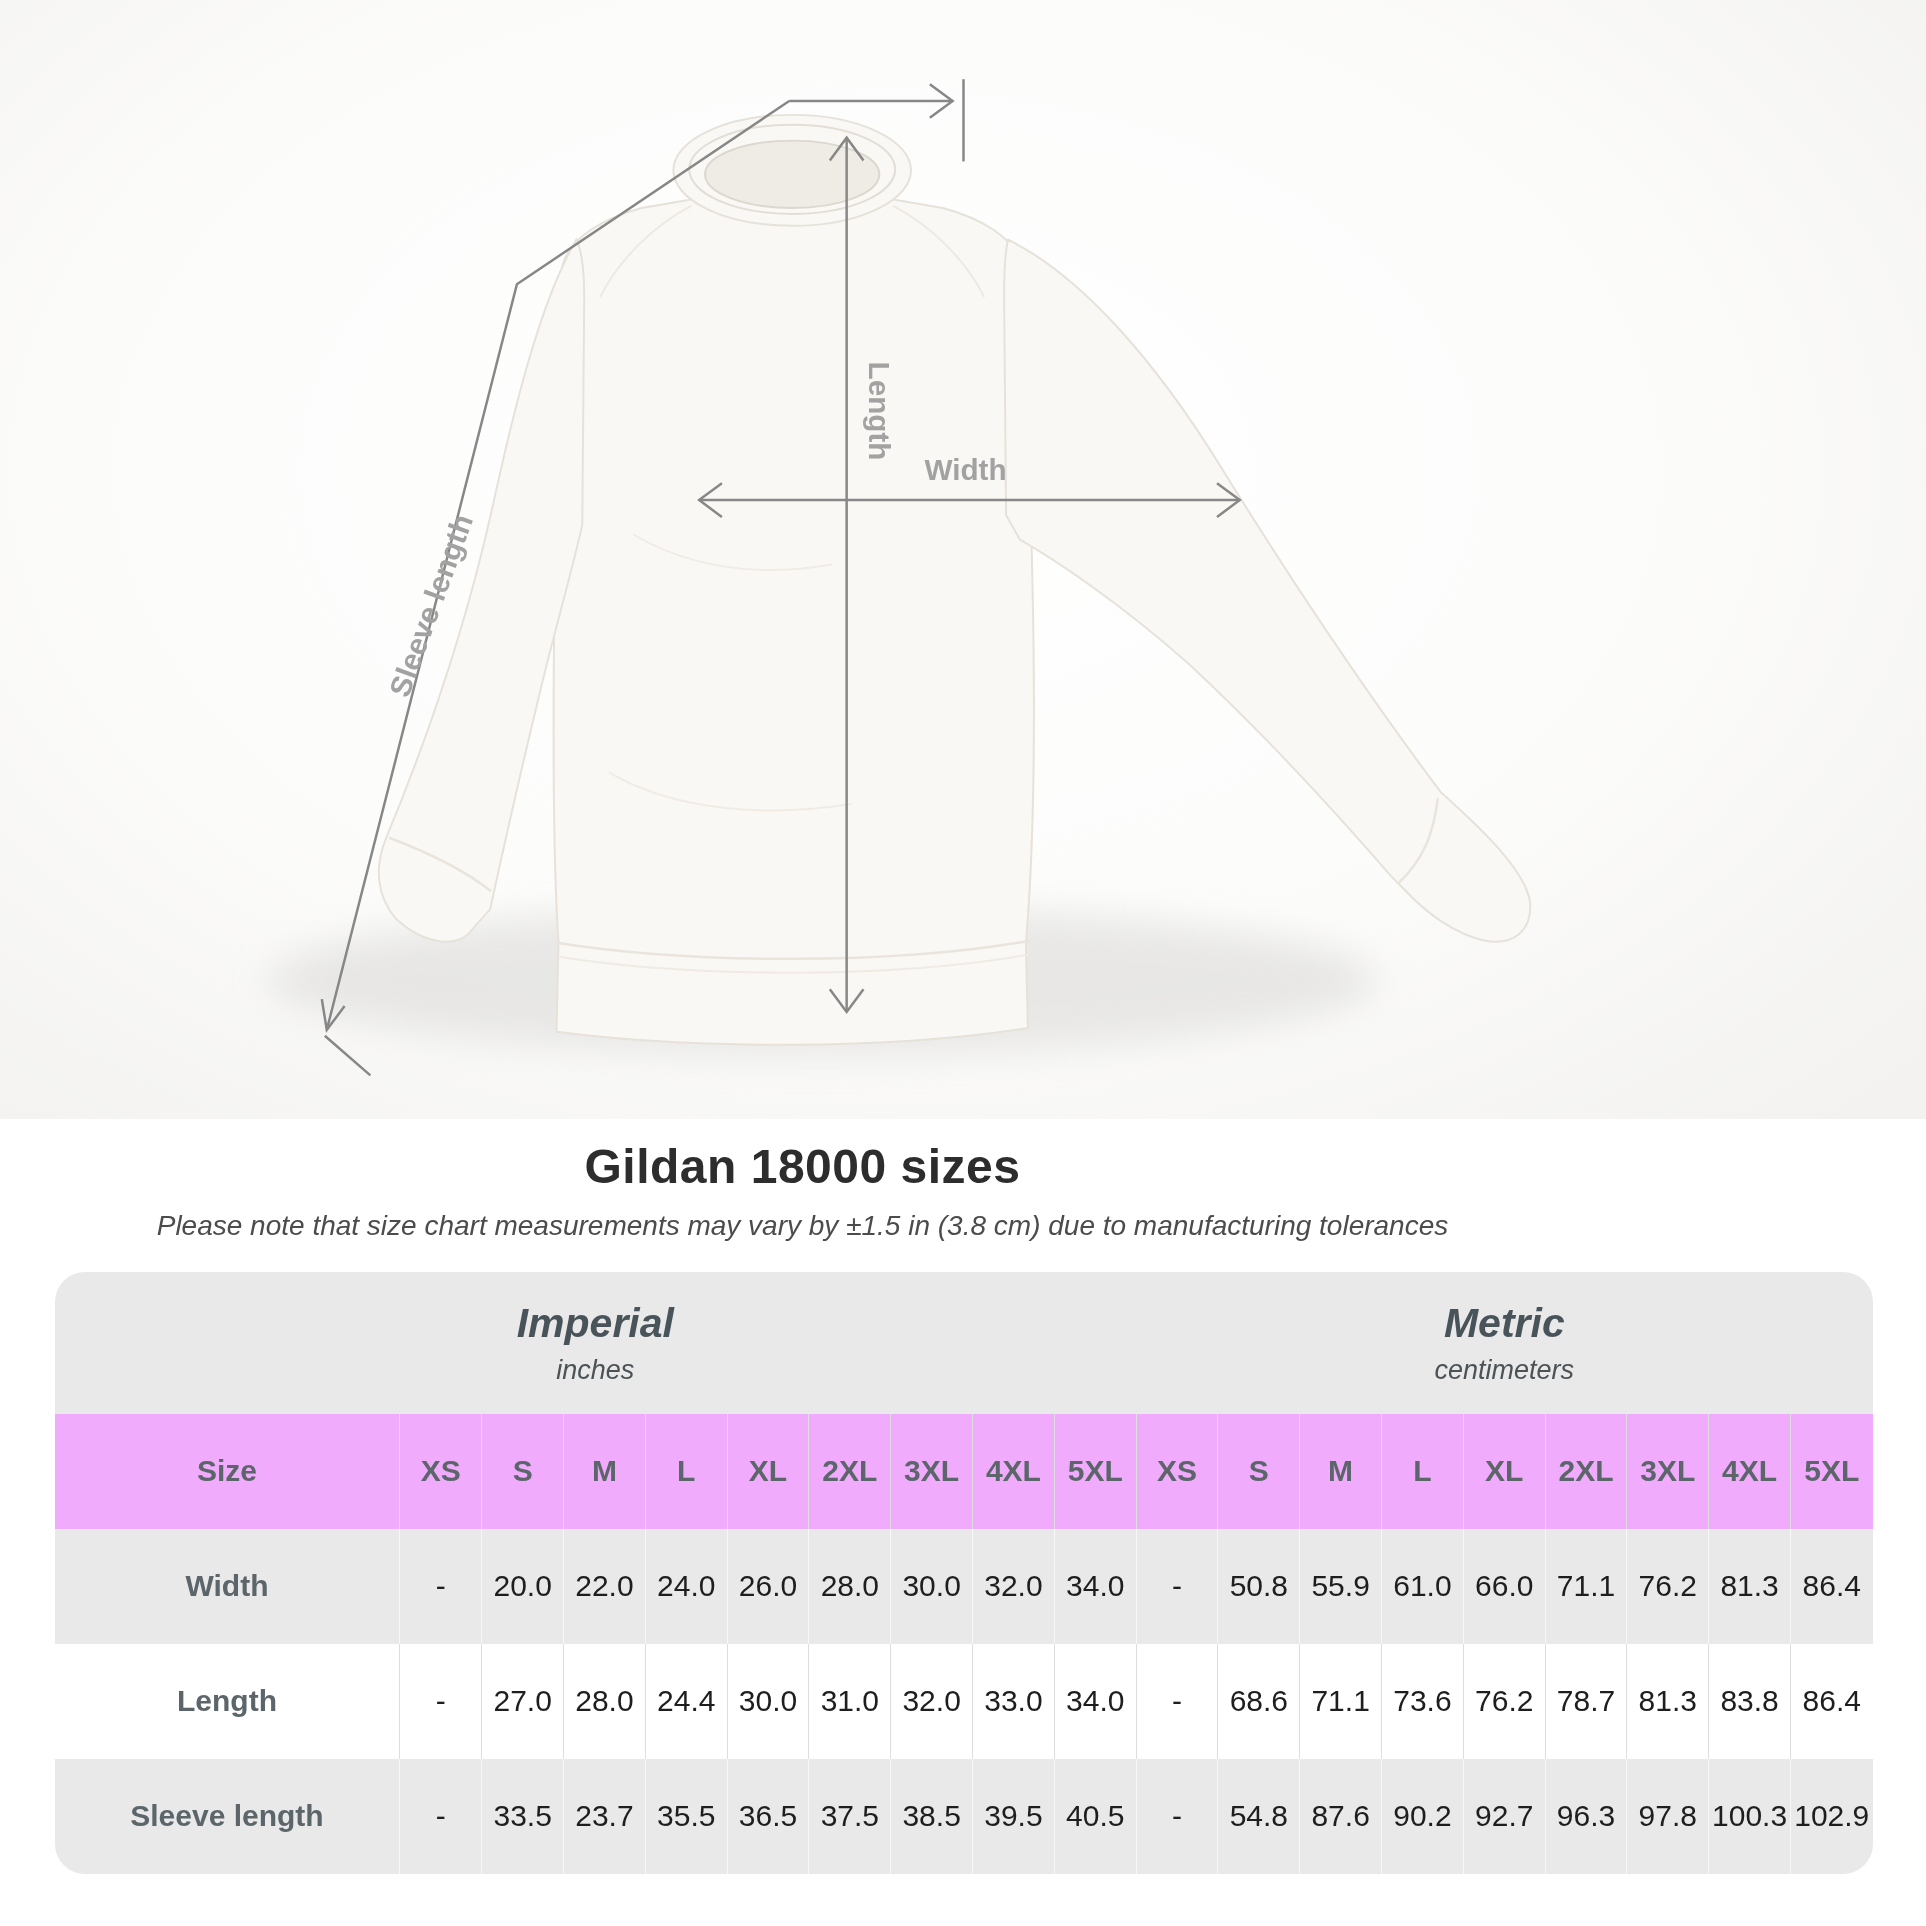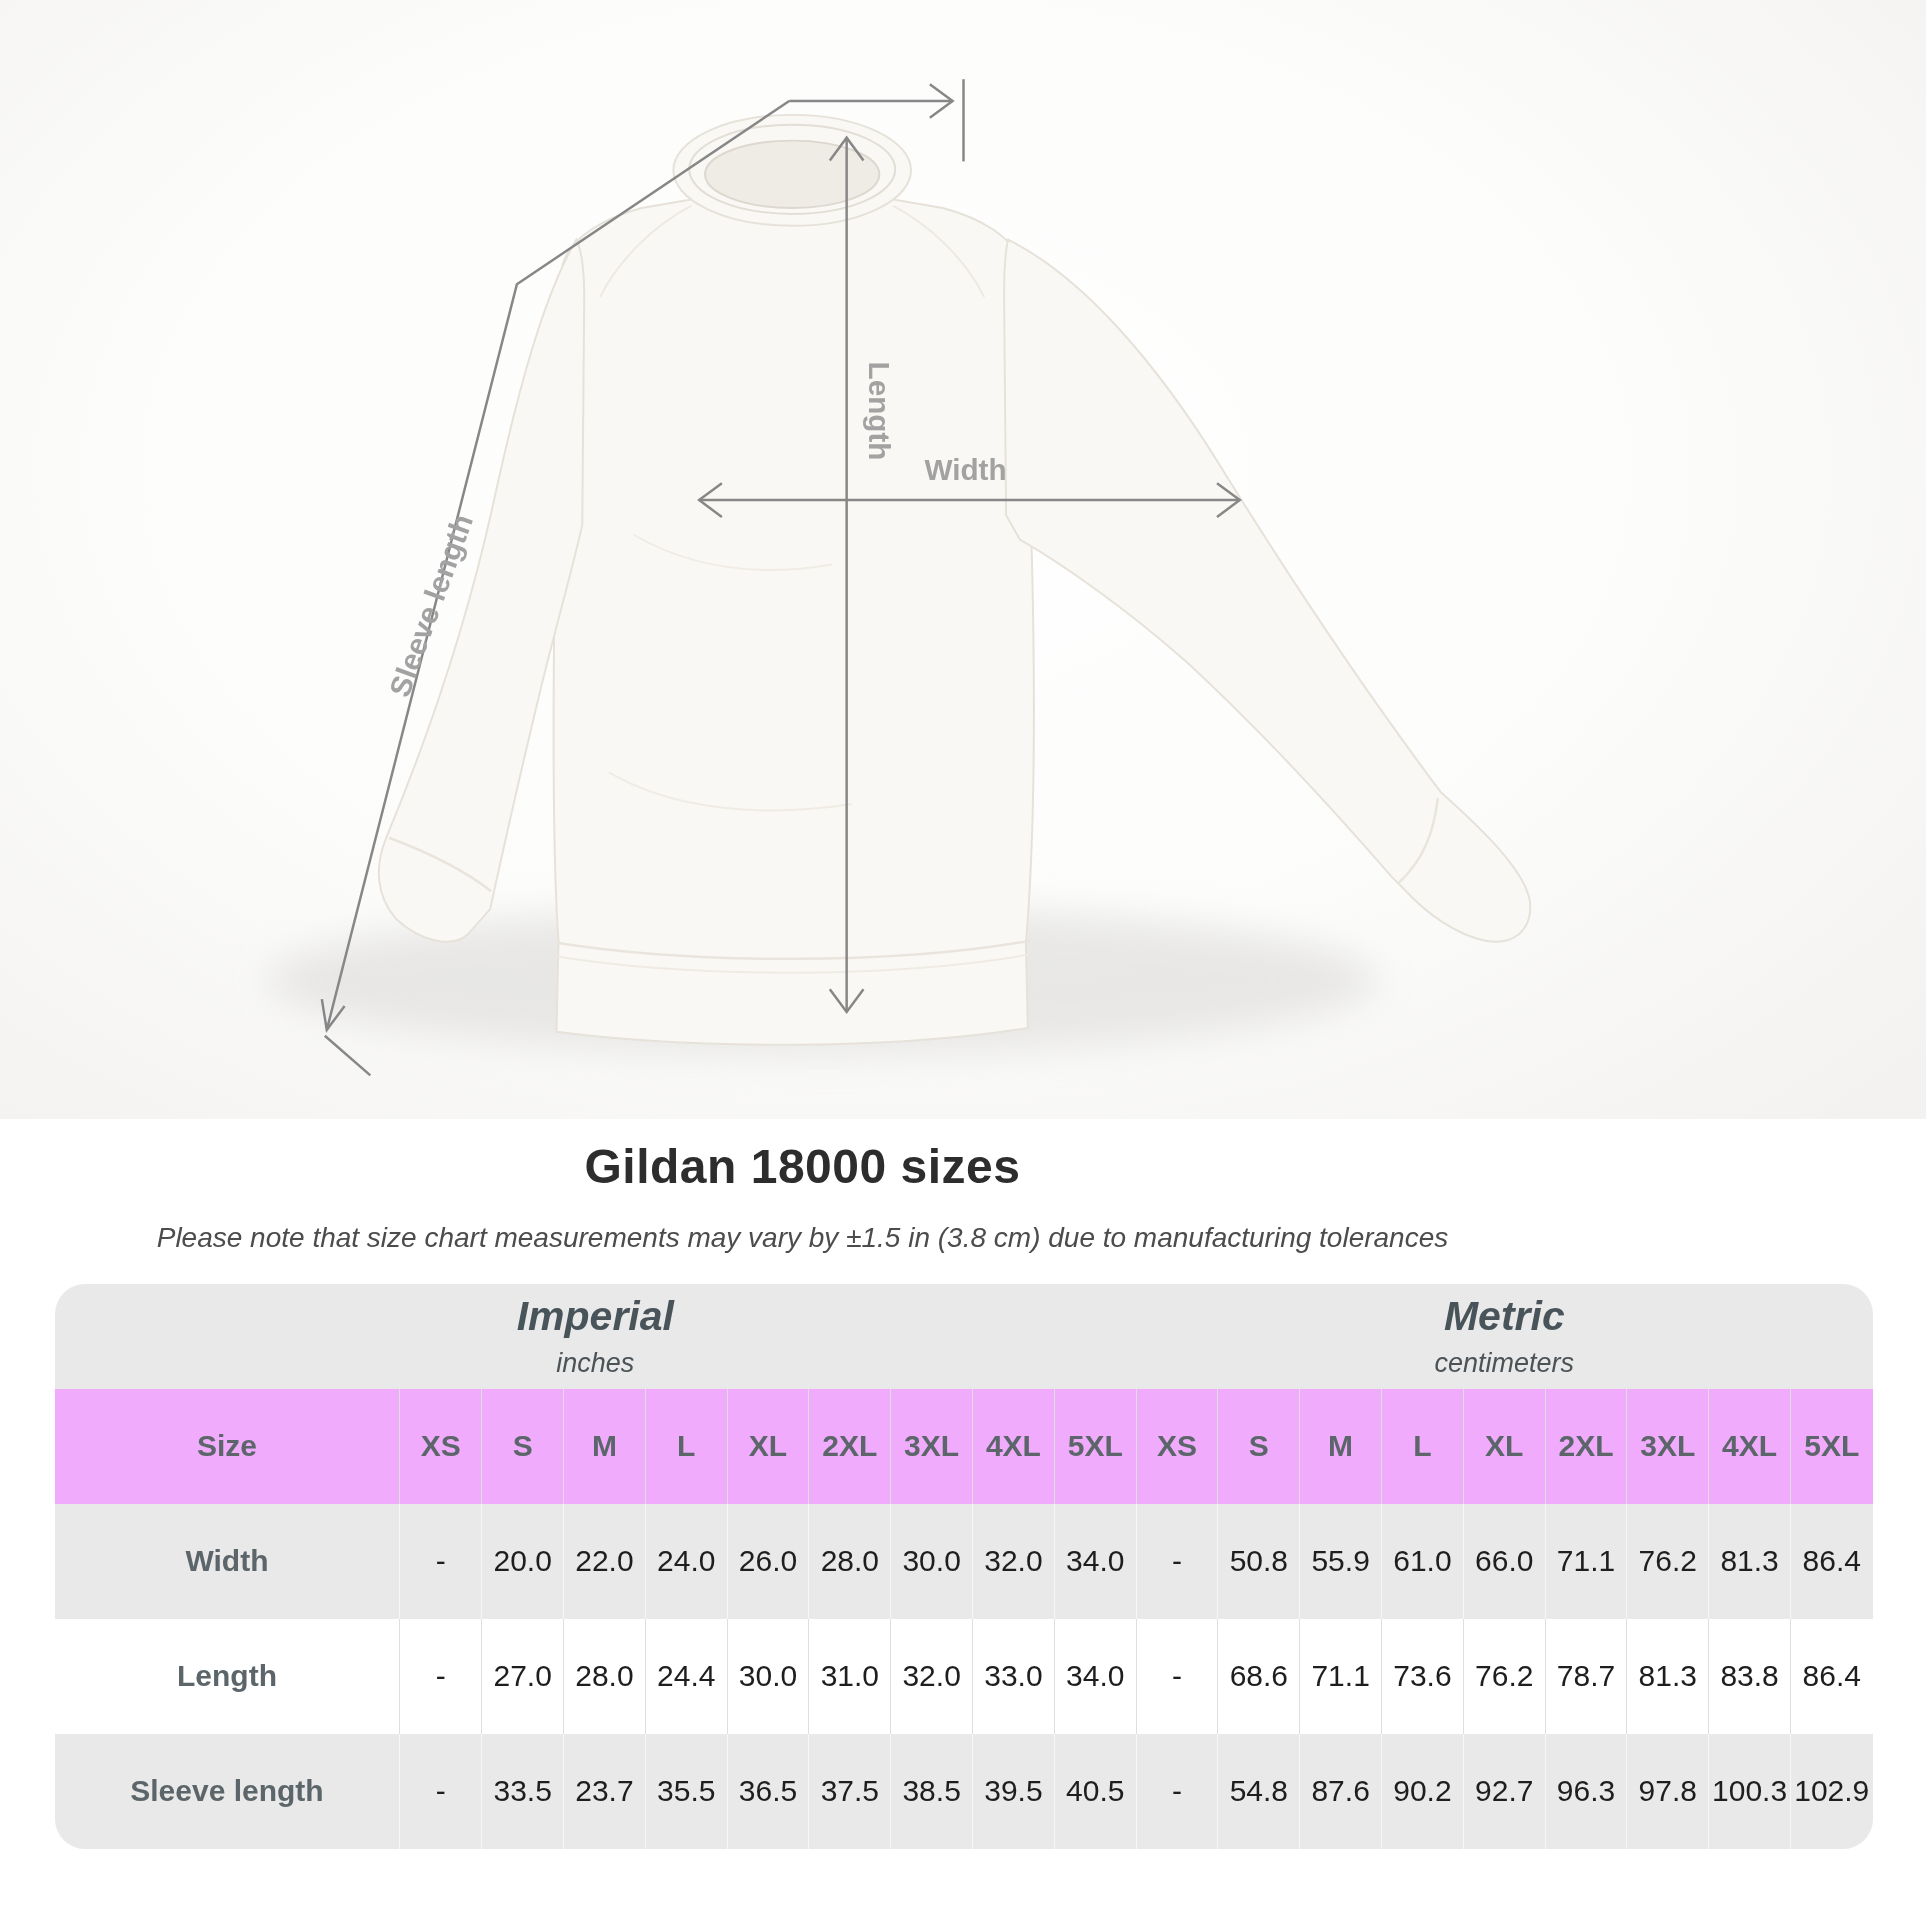--- a/index.html
+++ b/index.html
@@ -11,29 +11,29 @@
   .hero{
     position:relative;width:1927px;height:1119px;
     background:radial-gradient(ellipse 1386px 891px at 46% 42%, #ffffff 0%, #fcfcfb 55%, #f3f2f1 100%);
   }
   .hero svg{position:absolute;left:0;top:0;}
   .intro{width:1605px;text-align:center;}
   .page-title{
     margin:22px 0 0 0;font-size:48px;line-height:1.1;font-weight:bold;color:#2d2d2d;letter-spacing:0.5px;
   }
   .page-subtitle{
-    margin:28px 0 0 0;font-size:28px;font-style:italic;color:#4c4c4c;
+    margin:16px 0 0 0;font-size:28px;font-style:italic;color:#4c4c4c;
   }
   .size-table-wrap{
     width:1818px;margin:30px auto 0 auto;border-radius:30px;overflow:hidden;background:#ffffff;
   }
   table.size-table{width:100%;border-collapse:collapse;table-layout:fixed;}
   table.size-table col.label-col{width:19%;}
   table.size-table col.data-col{width:4.5%;}
-  tr.group-row{height:105px;background:#e9e9e9;}
+  tr.group-row{height:142px;background:#e9e9e9;}
   tr.header-row{height:115px;background:#f0abfc;}
   tr.data-row-gray{height:115px;background:#e9e9e9;}
   tr.data-row-white{height:115px;background:#ffffff;}
   th,td{padding:0;text-align:center;vertical-align:middle;font-weight:normal;}
   tr.header-row th + th,
   tr.data-row-white th + td, tr.data-row-white td + td{border-left:1px solid #dedede;}
   tr.data-row-gray th + td, tr.data-row-gray td + td{border-left:1px solid #f7f7f7;}
   .group-title{font-size:41px;font-weight:bold;font-style:italic;color:#49545a;}
   .group-unit{font-size:27px;font-style:italic;color:#4c5357;margin-top:8px;}
   .col-head, .row-head{font-size:30px;font-weight:bold;color:#5c666a;}

